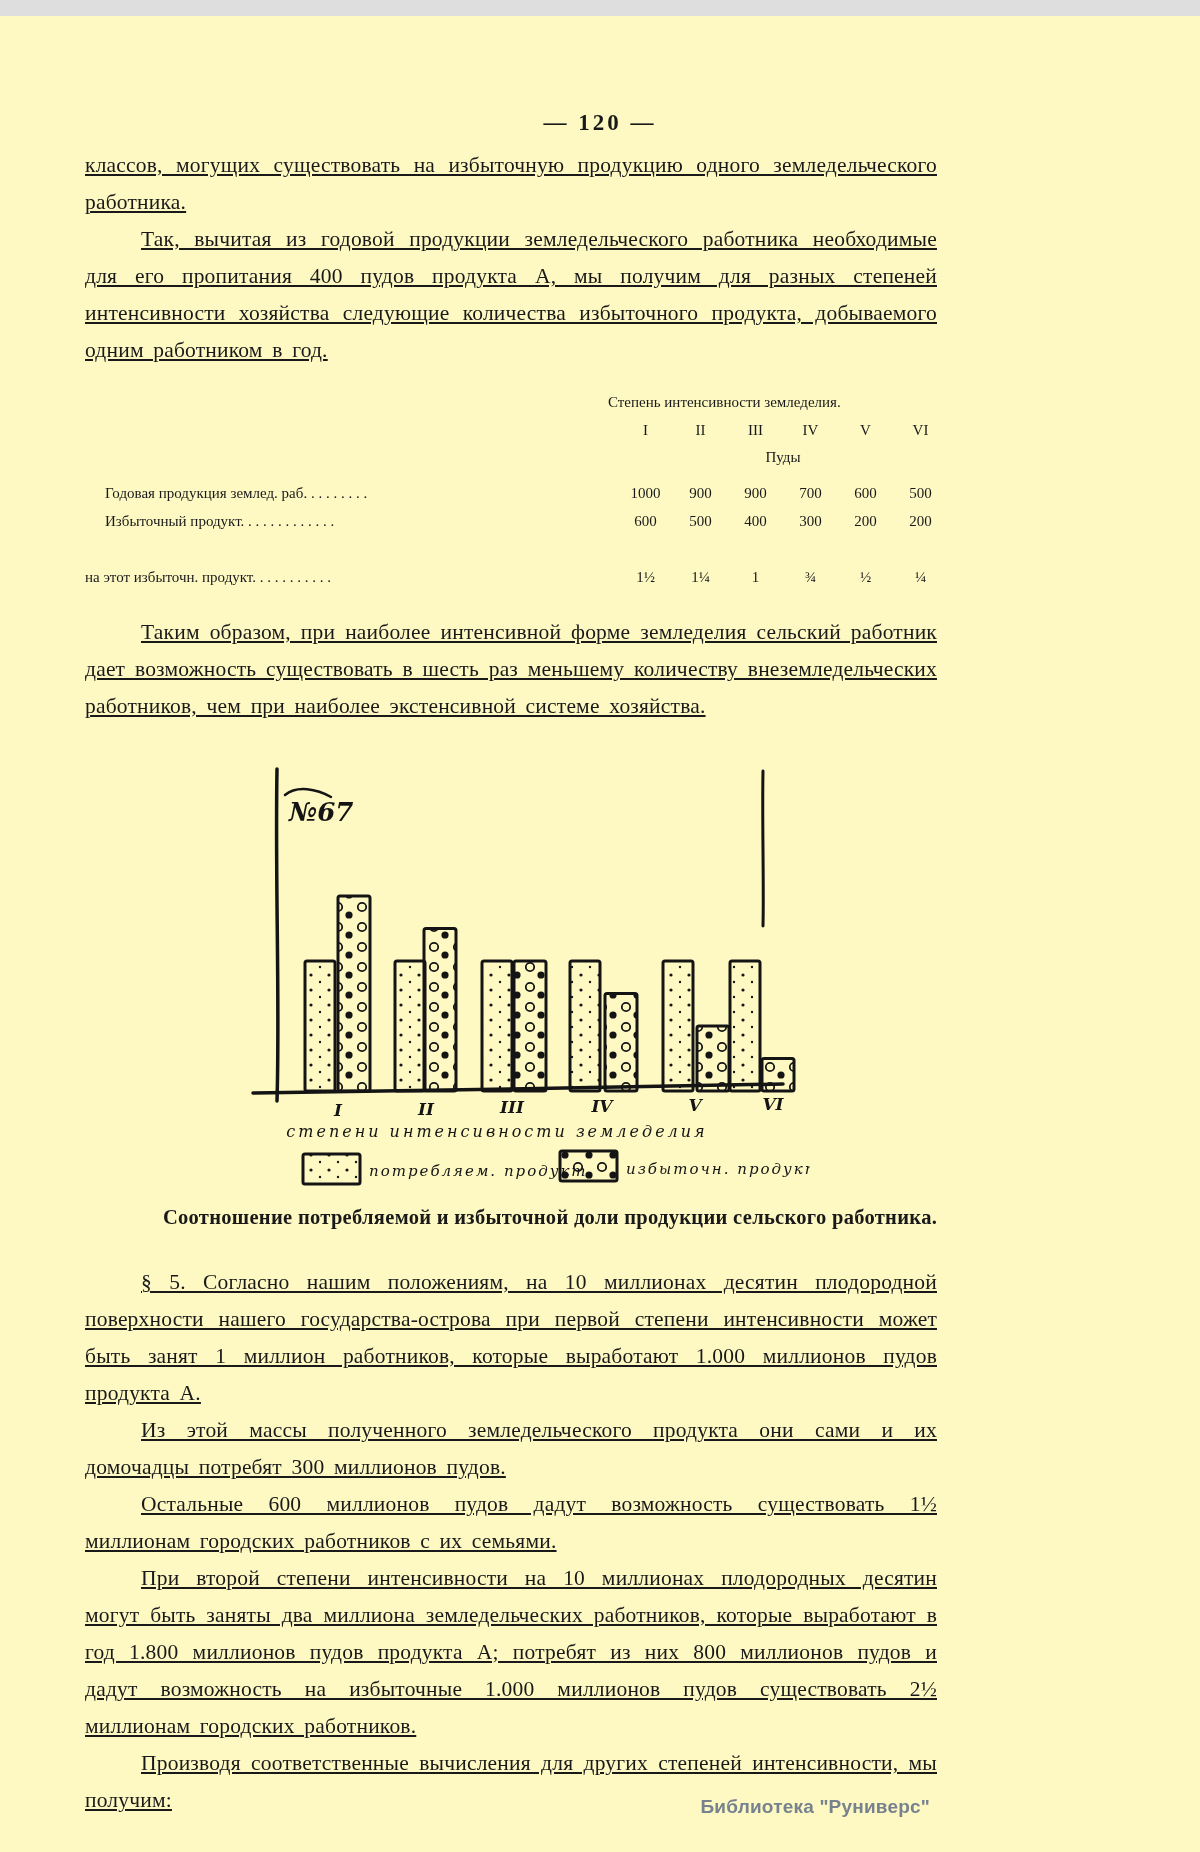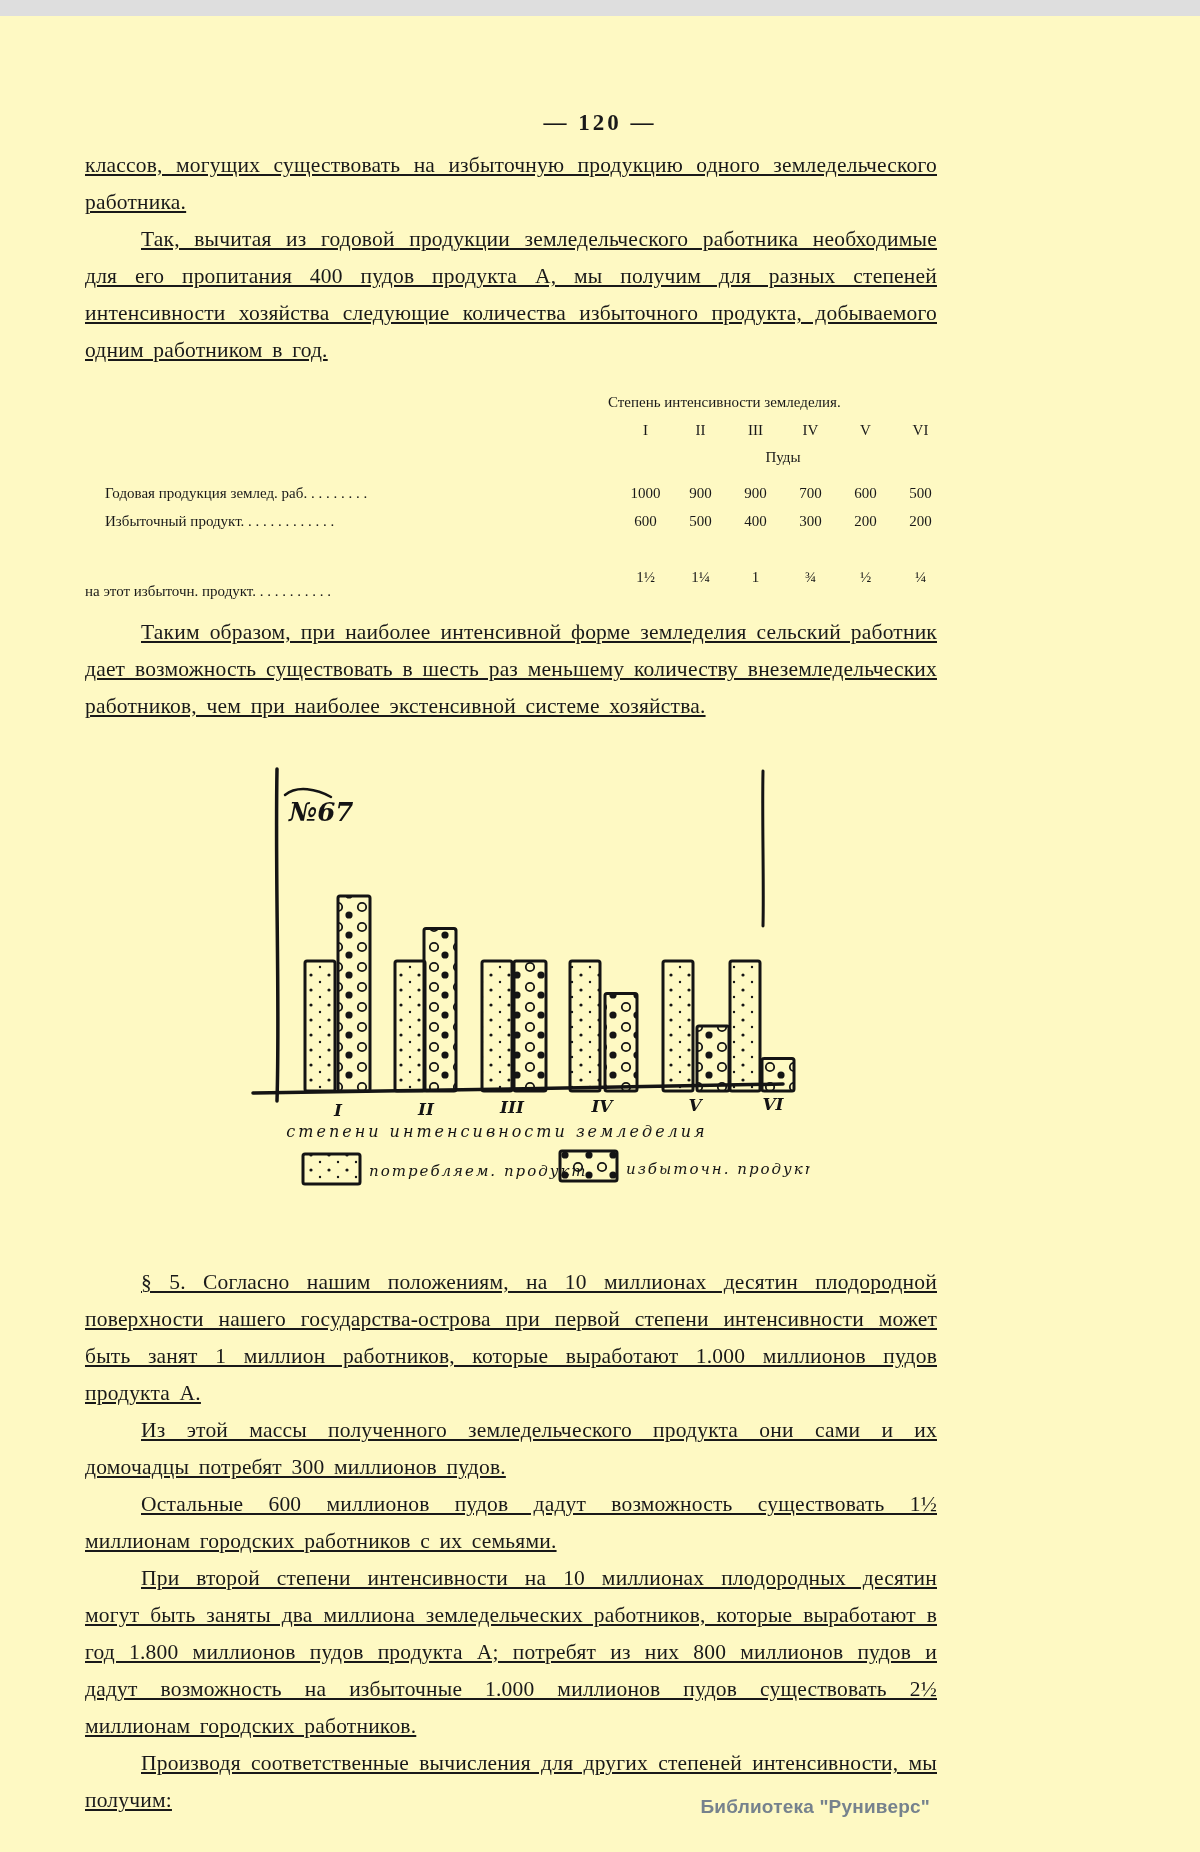--- a/index.html
+++ b/index.html
@@ -84,21 +84,21 @@
     <div class="rowlabel" style="left:20px;top:125px;">Избыточный продукт. . . . . . . . . . . . .</div>
     <div class="cells" style="top:125px;">
       <span>600</span>
       <span>500</span>
       <span>400</span>
       <span>300</span>
       <span>200</span>
       <span>200</span>
     </div>
 
-    <div class="rowlabel" style="left:0;top:195px;">на этот избыточн. продукт. . . . . . . . . . .</div>
+    <div class="rowlabel" style="left:0;top:181px;">на этот избыточн. продукт. . . . . . . . . . .</div>
     <div class="cells" style="top:181px;">
       <span>1½</span>
       <span>1¼</span>
       <span>1</span>
       <span>¾</span>
       <span>½</span>
       <span>¼</span>
     </div>
   </div>
 
@@ -153,20 +153,21 @@
     <text class="hand" x="262" y="376" text-anchor="middle" font-size="16" letter-spacing="3">степени интенсивности земледелия</text>
 
     <g>
       <rect x="68" y="393" width="57" height="30" fill="url(#pat-dots)" stroke="#141414" stroke-width="3" rx="2"></rect>
       <text class="hand" x="134" y="415" font-size="15" letter-spacing="2">потребляем. продукт</text>
       <rect x="325" y="390" width="57" height="30" fill="url(#pat-circles)" stroke="#141414" stroke-width="3" rx="2"></rect>
       <text class="hand" x="391" y="413" font-size="15" letter-spacing="2">избыточн. продукт</text>
     </g>
   </svg>
 
+  <div class="caption">Соотношение потребляемой и избыточной доли продукции сельского работника.</div>
 
   <div class="txt" style="top:1248px;">
     <p>§ 5. Согласно нашим положениям, на 10 миллионах десятин плодородной поверхности нашего государства-острова при первой степени интенсивности может быть занят 1 миллион работников, которые выработают 1.000 миллионов пудов продукта А.</p>
     <p>Из этой массы полученного земледельческого продукта они сами и их домочадцы потребят 300 миллионов пудов.</p>
     <p>Остальные 600 миллионов пудов дадут возможность существовать 1½ миллионам городских работников с их семьями.</p>
     <p>При второй степени интенсивности на 10 миллионах плодородных десятин могут быть заняты два миллиона земледельческих работников, которые выработают в год 1.800 миллионов пудов продукта А; потребят из них 800 миллионов пудов и дадут возможность на избыточные 1.000 миллионов пудов существовать 2½ миллионам городских работников.</p>
     <p>Производя соответственные вычисления для других степеней интенсивности, мы получим:</p>
   </div>
 
   <div class="watermark">Библиотека "Руниверс"</div>

